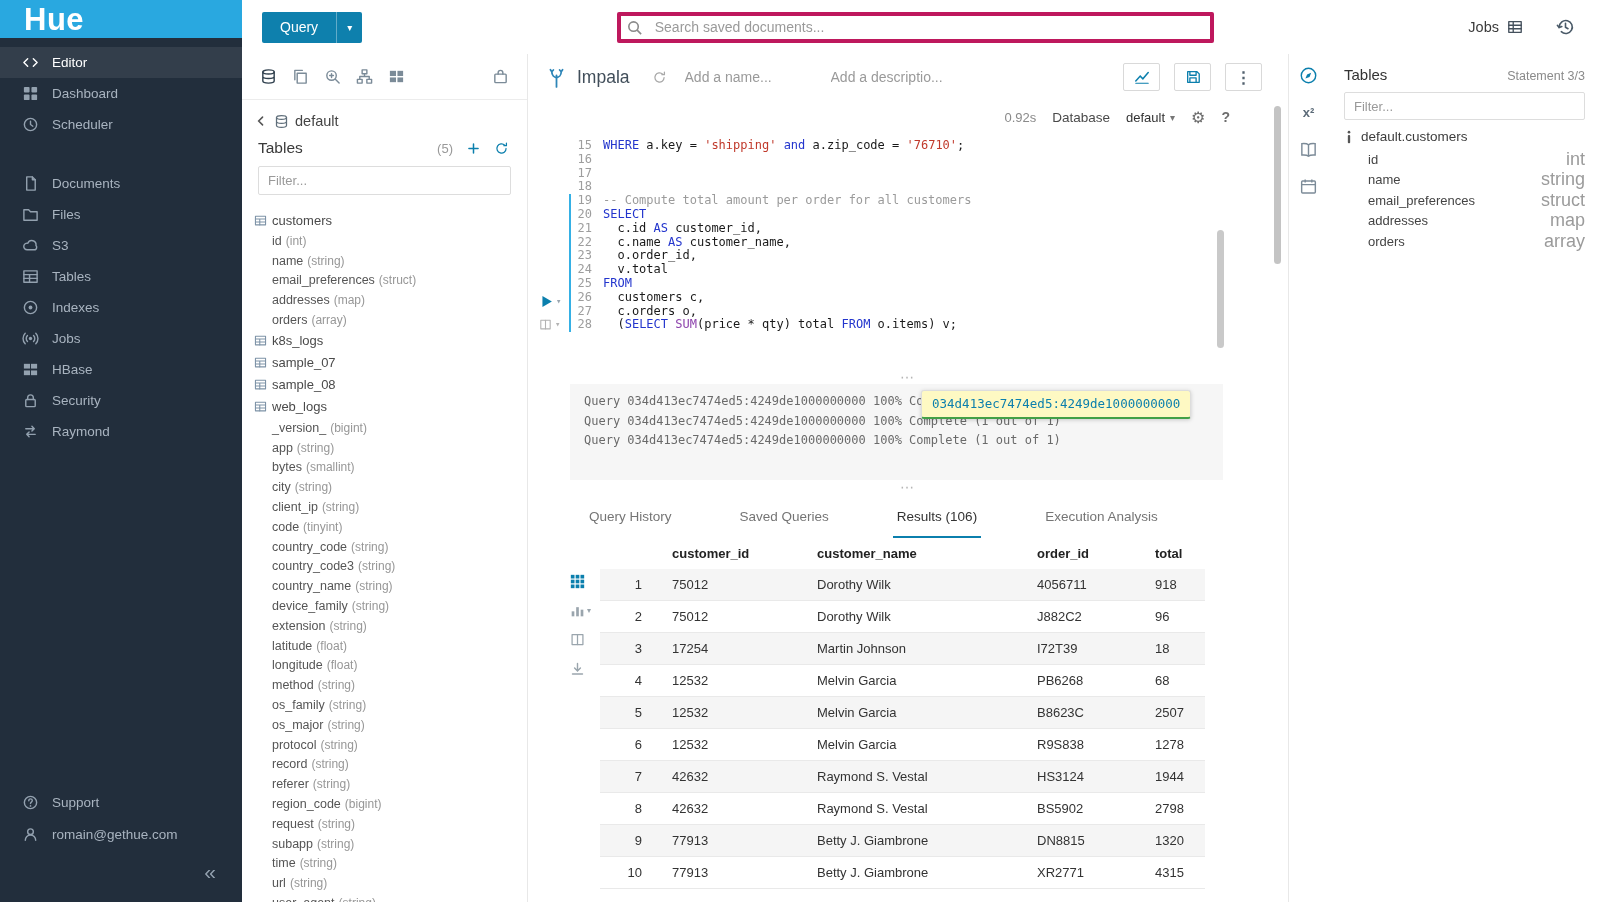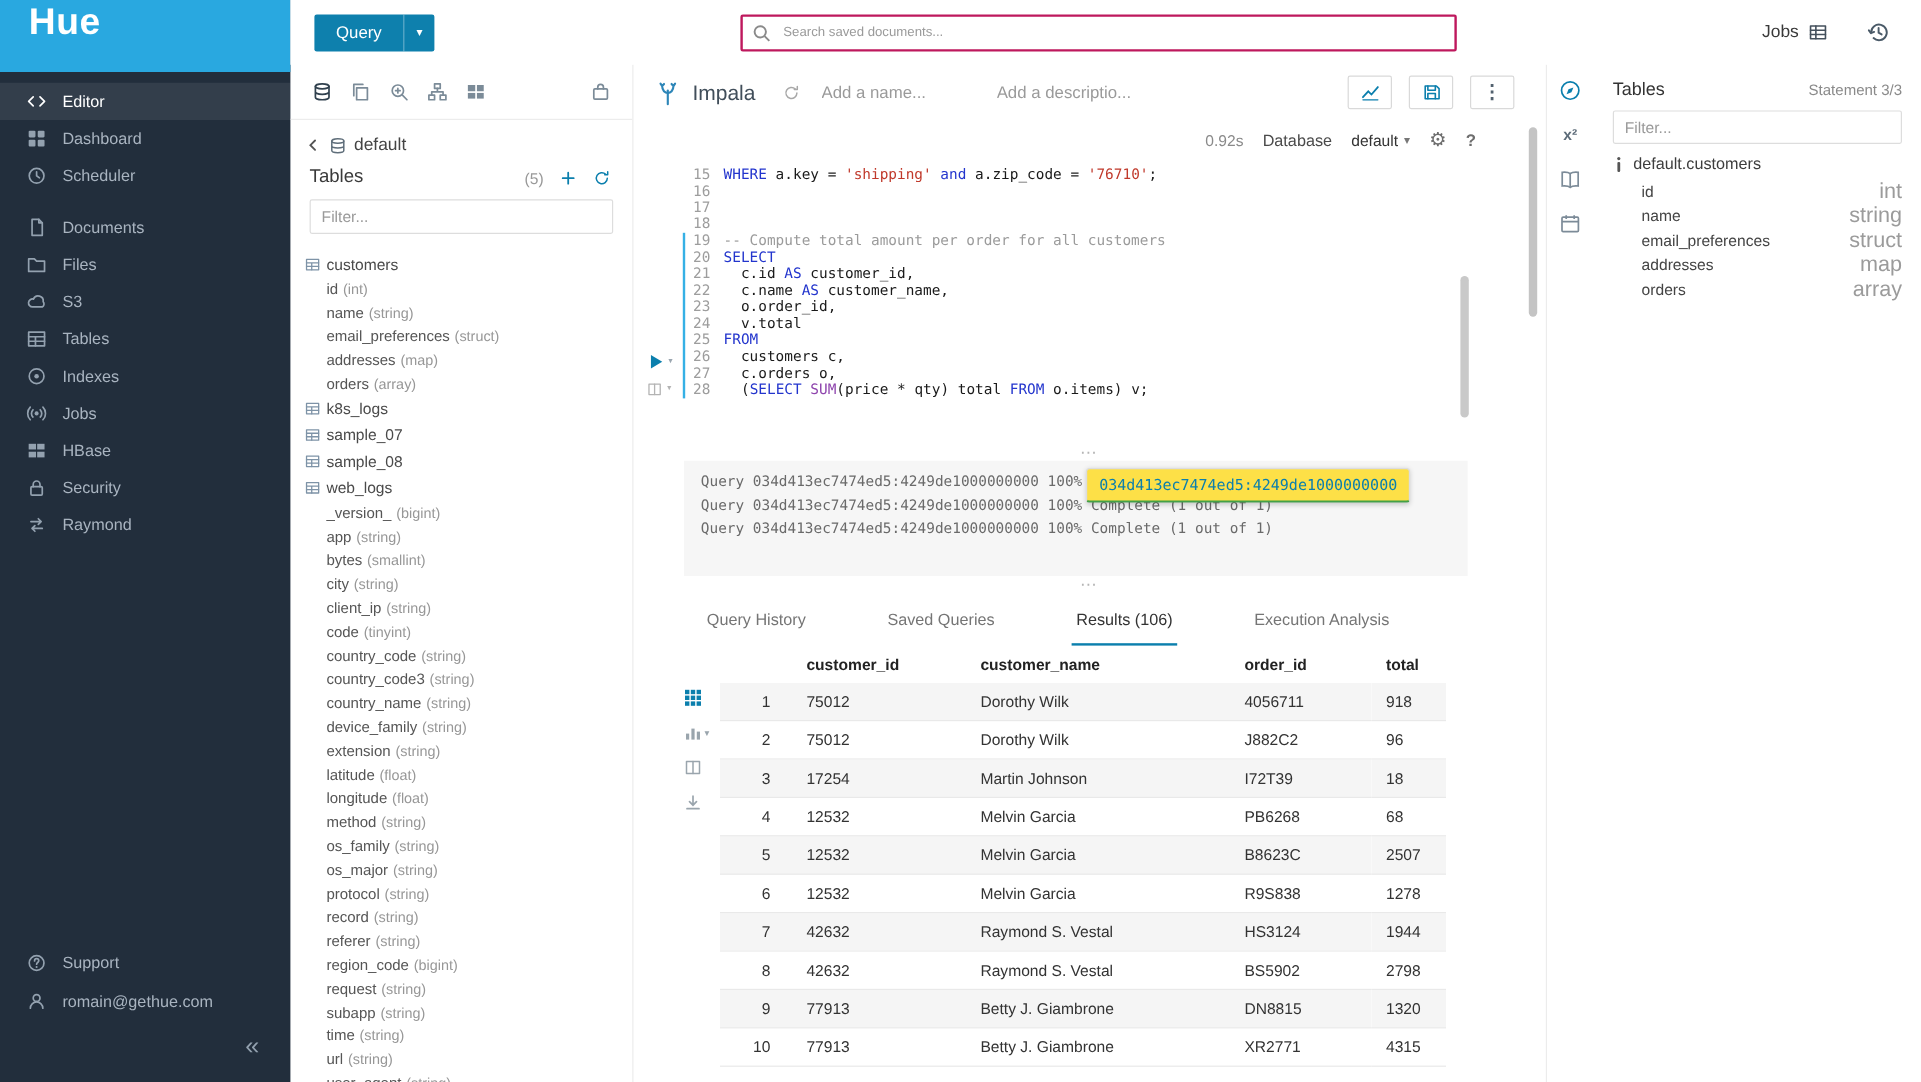--- a/index.html
+++ b/index.html
@@ -4,44 +4,44 @@
 <style>
   *{box-sizing:border-box;margin:0;padding:0}
   html,body{width:1601px;height:902px;overflow:hidden;background:#fff;
     font-family:"Liberation Sans",sans-serif;color:#333}
   :root{--accent:#0b7fad;--cyan:#29a8e0;--navbg:#222e3c;--border:#e8e8e8}
   .icon svg{display:block;width:100%;height:100%}
   .app{display:flex;width:1601px;height:902px}
 
   
   .sidenav{width:242px;background:var(--navbg);display:flex;flex-direction:column;flex-shrink:0}
-  .logo{height:60px;background:var(--cyan);display:flex;align-items:flex-start;padding-left:24px;cursor:pointer}
+  .logo{height:38px;background:var(--cyan);display:flex;align-items:flex-end;padding-left:24px;cursor:pointer}
   .logo-text{color:#fff;font-size:31px;font-weight:bold;letter-spacing:.5px}
   .nav-items{padding-top:9px}
   .nav-item{height:31px;display:flex;align-items:center;gap:13px;padding-left:22px;
     color:#a9b4c0;font-size:13.5px;cursor:pointer;white-space:nowrap}
   .nav-item .icon{width:17px;height:17px;color:#93a1af;flex-shrink:0}
   .nav-item.active{background:rgba(255,255,255,.08);color:#fff}
   .nav-item.active .icon{color:#fff}
-  .nav-items .nav-item:nth-child(4){margin-top:12px}
+  .nav-items .nav-item:nth-child(4){margin-top:28px}
   .side-footer{margin-top:auto;padding-bottom:14px}
   .side-footer .nav-item{height:32px}
   .collapse-row{text-align:right;padding:10px 26px 4px 0}
   .collapse-glyph{color:#93a1af;font-size:21px;cursor:pointer}
 
   
   .content{flex:1;display:flex;flex-direction:column;min-width:0}
   .topbar{height:54px;display:flex;align-items:center;padding:0 26px 0 20px;background:#fff}
   .query-btn{display:flex;align-items:stretch;background:#0e80ad;color:#fff;border-radius:2px;
     overflow:hidden;height:31px;font-size:14px;cursor:pointer;flex-shrink:0}
   .q-label{padding:7px 18px 0}
   .q-caret{padding:0 10px;border-left:1px solid rgba(255,255,255,.35);display:flex;align-items:center;font-size:10px}
   .search-wrap{position:relative;width:597px;margin:0 auto}
-  .search-wrap input{width:100%;height:31px;border:2px solid #be185d;border-radius:2px;
-    padding:0 10px 0 34px;font-size:11px;color:#333;outline:none}
+  .search-wrap input{width:100%;height:31px;border:4px solid #be185d;border-radius:2px;
+    padding:0 10px 0 34px;font-size:14px;color:#333;outline:none}
   input::placeholder{color:#9a9a9a}
   .search-icon{position:absolute;left:9px;top:7px;width:17px;height:17px;color:#8a8a8a}
   .jobs{display:flex;align-items:center;gap:8px;font-size:14.5px;color:#3a3a3a;margin-right:32px;cursor:pointer}
   .jobs .icon{width:16px;height:16px;color:#44505c}
   .history-btn{width:20px;height:20px;color:#4a5a68;cursor:pointer}
 
   .workspace{display:flex;height:848px}
 
   
   .left-assist{width:286px;border-right:1px solid var(--border);display:flex;flex-direction:column;
@@ -106,21 +106,21 @@
   .lower-toggle .icon{width:13px;height:13px}
   .lt-caret{font-size:9px}
   .editor-sb{position:absolute;right:64px;top:96px;width:7px;height:118px;background:#c9c9c9;border-radius:4px;cursor:grab}
   .main-sb{position:absolute;right:7px;top:52px;width:7px;height:158px;background:#c4c4c4;border-radius:4px;cursor:grab}
 
   .resize-handle{height:14px;display:flex;align-items:center;justify-content:center;
     color:#b5b5b5;font-size:14px;letter-spacing:2px;cursor:row-resize;flex-shrink:0}
   .log-panel{height:96px;margin:0 65px 0 42px;background:#f6f6f6;position:relative;
     padding:8px 14px;font-family:"DejaVu Sans Mono",monospace;font-size:12px;line-height:19.5px;
     color:#6a6a6a;overflow:hidden;flex-shrink:0}
-  .log-tooltip{position:absolute;left:335px;top:6px;background:#fde047;border:1px solid #ddd;
+  .log-tooltip{position:absolute;left:351px;top:6px;background:#fef9c3;border:1px solid #ddd;
     border-bottom:2px solid #43a047;border-radius:3px;box-shadow:0 1px 4px rgba(0,0,0,.18);
     padding:3px 10px;color:var(--accent);font-size:12.5px;white-space:nowrap}
 
   .result-tabs{height:44px;display:flex;align-items:flex-end;padding-left:57px;flex-shrink:0}
   .rtab{margin-right:60px;padding:0 4px 12px;font-size:13.5px;color:#757575;cursor:pointer;
     border-bottom:2px solid transparent;white-space:nowrap}
   .rtab.active{color:#333;border-color:var(--accent)}
 
   .results{flex:1;position:relative;padding-left:72px;overflow:hidden}
   .results-tools{position:absolute;left:42px;top:36px;display:flex;flex-direction:column;gap:14px;align-items:flex-start}

